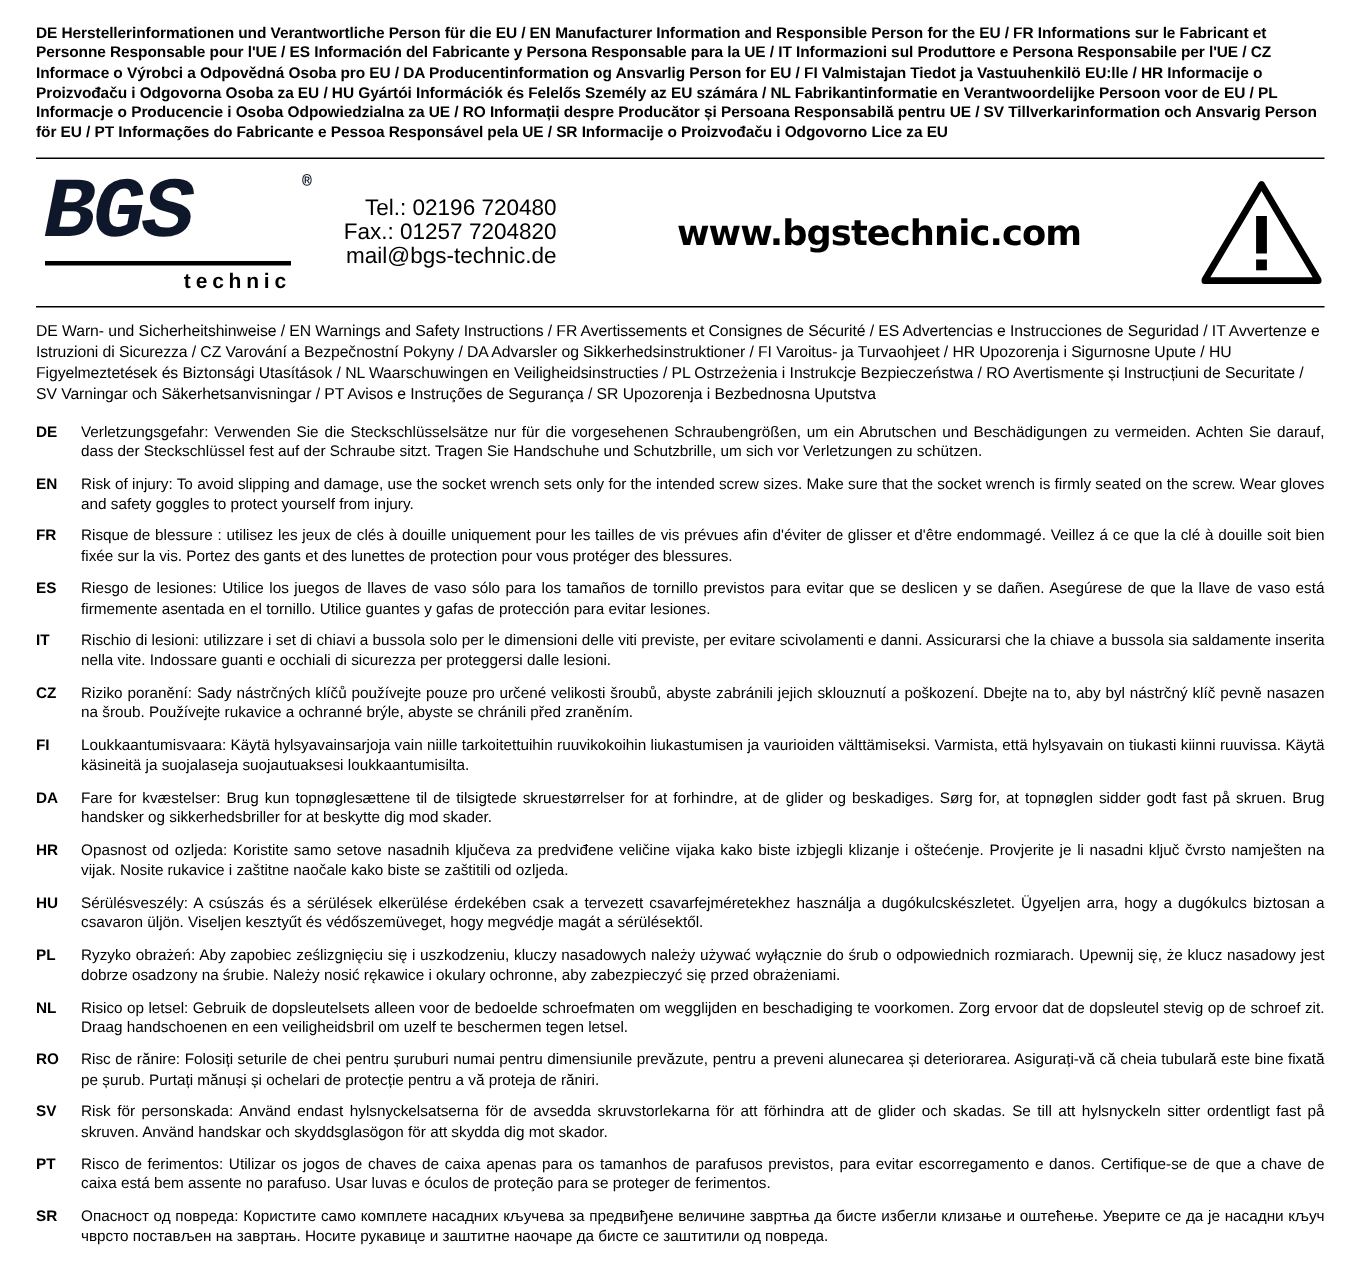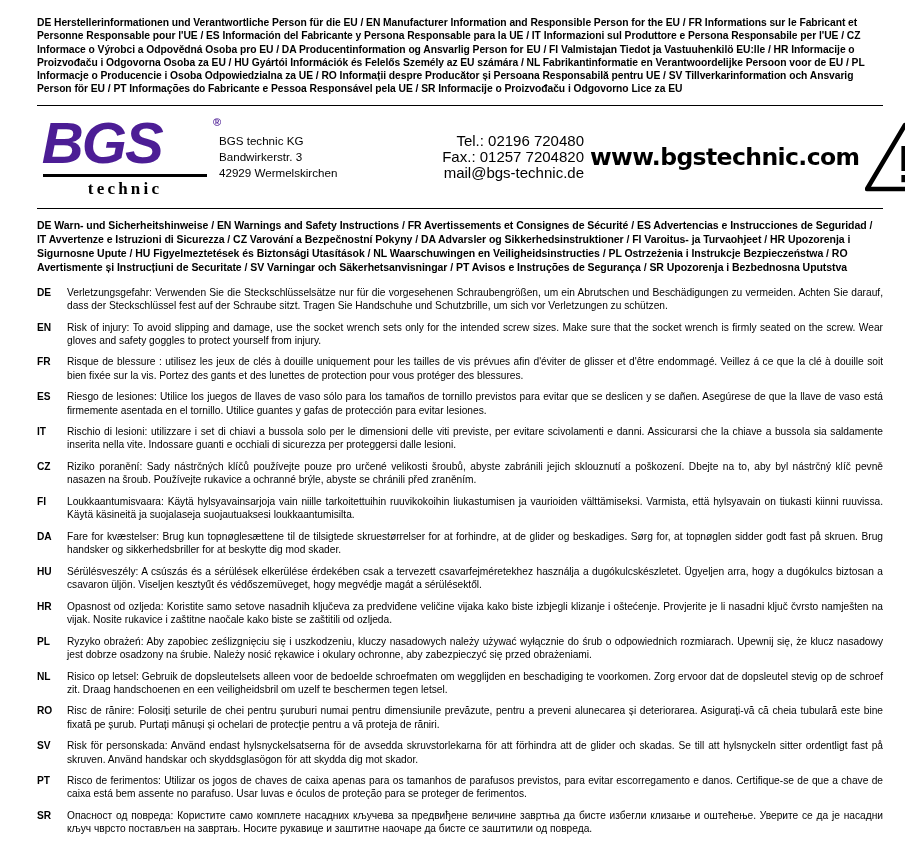--- a/index.html
+++ b/index.html
@@ -12,21 +12,21 @@
     height: 857px;
     font-family: "Liberation Sans", sans-serif;
     color: #000000;
     -webkit-font-smoothing: antialiased;
   }
   .page {
     position: relative;
     width: 905px;
     height: 857px;
     box-sizing: border-box;
-    padding: 16px 22px 0 37px;
+    padding: 16px 22px 0 24px;
   }
 
   
   .header-langs {
     font-size: 10.3px;
     font-weight: bold;
     line-height: 13.3px;
     text-align: left;
     letter-spacing: -0.05px;
     margin: 0 0 9px 0;
@@ -46,26 +46,26 @@
     gap: 0;
   }
   .logo-wrap {
     width: 176px;
     flex: 0 0 176px;
     position: relative;
     padding-left: 6px;
   }
   .logo {
     position: relative;
-    font-family: Liberation Sans, sans-serif;
+    font-family: Liberation Mono, monospace;
     font-weight: bold;
     font-size: 52px;
     letter-spacing: -1px;
     line-height: 1;
-    color: #4c1d95;
+    color: #0f172a;
   }
   .logo .bgs {
     display: inline-block;
     font-style: italic;
     font-weight: bold;
     font-size: 57px;
     letter-spacing: -2px;
     transform: scaleX(1.02);
   }
   .logo .reg {
@@ -76,25 +76,25 @@
     font-style: normal;
     letter-spacing: 0;
   }
   .logo-underline {
     margin-top: 2px;
     border-bottom: 3.5px solid #000;
     width: 164px;
   }
   .logo-sub {
     margin-top: 2px;
-    font-family: Liberation Serif, serif;
-    font-size: 17px;
+    font-family: Liberation Sans, sans-serif;
+    font-size: 14px;
     font-weight: bold;
     letter-spacing: 3.2px;
-    text-align: center;
+    text-align: right;
     width: 164px;
   }
 
   .addr {
     flex: 0 0 200px;
     font-size: 11.6px;
     line-height: 16px;
   }
   .contact {
     flex: 0 0 165px;
@@ -115,21 +115,21 @@
     flex: 0 0 86px;
     display: flex;
     justify-content: flex-end;
     align-items: center;
     padding-right: 2px;
   }
 
   
   .warn-heading {
     font-size: 10.5px;
-    font-weight: bold;
+    font-weight: normal;
     line-height: 14.2px;
     margin: 9px 0 11px 0;
     letter-spacing: -0.05px;
   }
 
   
   table.langs {
     width: 100%;
     border-collapse: collapse;
   }
@@ -165,25 +165,20 @@
 
     <div class="logo-wrap">
       <div class="logo">
         <span class="bgs">BGS</span>
         <span class="reg">®</span>
       </div>
       <div class="logo-underline"></div>
       <div class="logo-sub">technic</div>
     </div>
 
-    <div class="addr">
-      <div>BGS technic KG</div>
-      <div>Bandwirkerstr. 3</div>
-      <div>42929 Wermelskirchen</div>
-    </div>
 
     <div class="contact">
       <div>Tel.: 02196 720480</div>
       <div>Fax.: 01257 7204820</div>
       <div>mail@bgs-technic.de</div>
     </div>
 
     <div class="website">www.bgstechnic.com</div>
 
     <div class="warn-tri">
@@ -228,28 +223,28 @@
       </tr>
       <tr>
         <td class="code">FI</td>
         <td class="text">Loukkaantumisvaara: Käytä hylsyavainsarjoja vain niille tarkoitettuihin ruuvikokoihin liukastumisen ja vaurioiden välttämiseksi. Varmista, että hylsyavain on tiukasti kiinni ruuvissa. Käytä käsineitä ja suojalaseja suojautuaksesi loukkaantumisilta.</td>
       </tr>
       <tr>
         <td class="code">DA</td>
         <td class="text">Fare for kvæstelser: Brug kun topnøglesættene til de tilsigtede skruestørrelser for at forhindre, at de glider og beskadiges. Sørg for, at topnøglen sidder godt fast på skruen. Brug handsker og sikkerhedsbriller for at beskytte dig mod skader.</td>
       </tr>
       <tr>
+        <td class="code">HR</td>
+        <td class="text">Opasnost od ozljeda: Koristite samo setove nasadnih ključeva za predviđene veličine vijaka kako biste izbjegli klizanje i oštećenje. Provjerite je li nasadni ključ čvrsto namješten na vijak. Nosite rukavice i zaštitne naočale kako biste se zaštitili od ozljeda.</td>
+      </tr>
+      <tr>
         <td class="code">HU</td>
         <td class="text">Sérülésveszély: A csúszás és a sérülések elkerülése érdekében csak a tervezett csavarfejméretekhez használja a dugókulcskészletet. Ügyeljen arra, hogy a dugókulcs biztosan a csavaron üljön. Viseljen kesztyűt és védőszemüveget, hogy megvédje magát a sérülésektől.</td>
       </tr>
       <tr>
-        <td class="code">HR</td>
-        <td class="text">Opasnost od ozljeda: Koristite samo setove nasadnih ključeva za predviđene veličine vijaka kako biste izbjegli klizanje i oštećenje. Provjerite je li nasadni ključ čvrsto namješten na vijak. Nosite rukavice i zaštitne naočale kako biste se zaštitili od ozljeda.</td>
-      </tr>
-      <tr>
         <td class="code">PL</td>
         <td class="text">Ryzyko obrażeń: Aby zapobiec ześlizgnięciu się i uszkodzeniu, kluczy nasadowych należy używać wyłącznie do śrub o odpowiednich rozmiarach. Upewnij się, że klucz nasadowy jest dobrze osadzony na śrubie. Należy nosić rękawice i okulary ochronne, aby zabezpieczyć się przed obrażeniami.</td>
       </tr>
       <tr>
         <td class="code">NL</td>
         <td class="text">Risico op letsel: Gebruik de dopsleutelsets alleen voor de bedoelde schroefmaten om wegglijden en beschadiging te voorkomen. Zorg ervoor dat de dopsleutel stevig op de schroef zit. Draag handschoenen en een veiligheidsbril om uzelf te beschermen tegen letsel.</td>
       </tr>
       <tr>
         <td class="code">RO</td>
         <td class="text">Risc de rănire: Folosiți seturile de chei pentru șuruburi numai pentru dimensiunile prevăzute, pentru a preveni alunecarea și deteriorarea. Asigurați-vă că cheia tubulară este bine fixată pe șurub. Purtați mănuși și ochelari de protecție pentru a vă proteja de răniri.</td>

